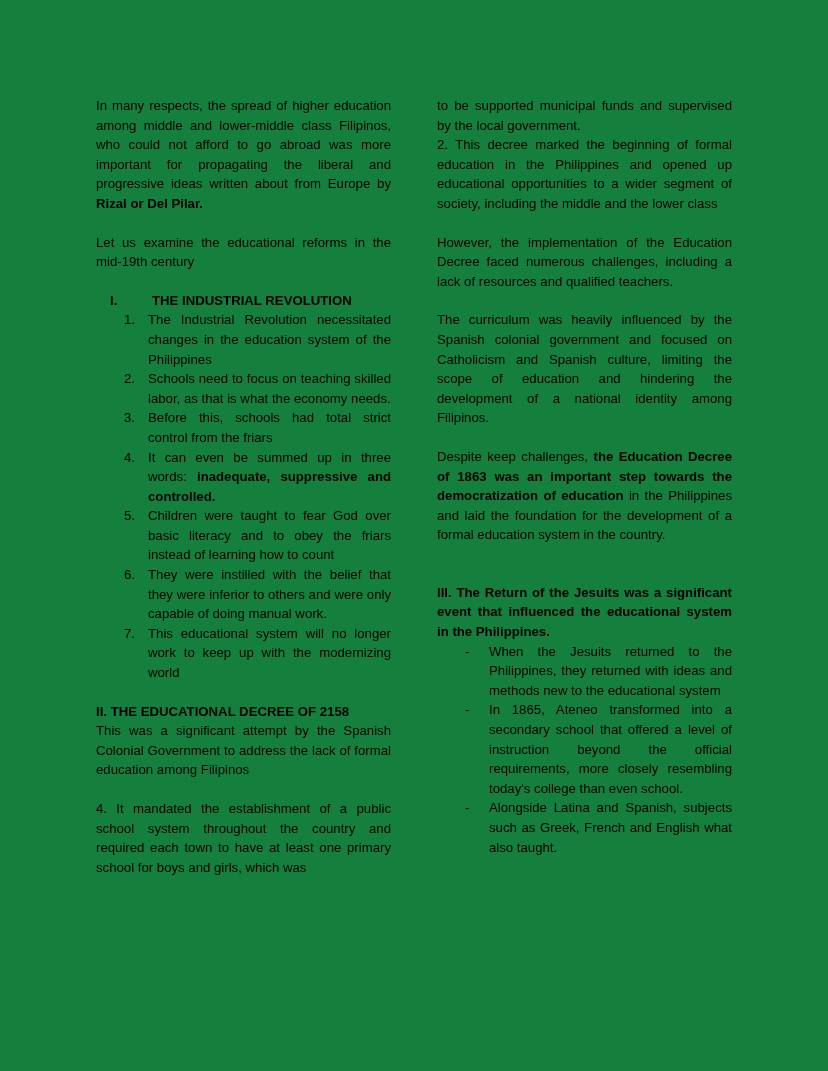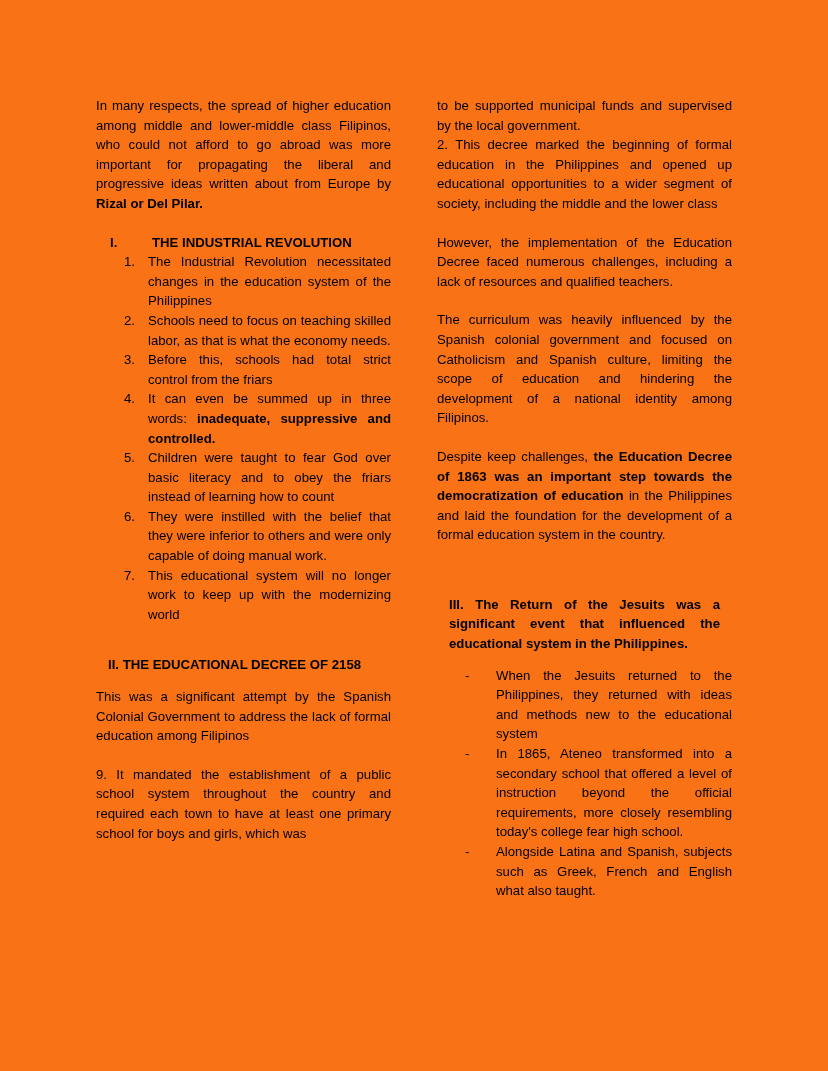--- a/index.html
+++ b/index.html
@@ -13,21 +13,21 @@
     height: 1071px;
     font-family: "Liberation Sans", sans-serif;
     color: #000000;
     position: relative;
     overflow: hidden;
   }
   .page {
     width: 828px;
     height: 1071px;
     padding: 96px 96px 0 96px;
-    background: #f97316;
+    background: #15803d;
   }
   .columns {
     display: flex;
     gap: 46px;
     align-items: flex-start;
   }
   .col {
     width: 295px;
   }
   p, li {
@@ -91,41 +91,41 @@
     display: flex;
     margin-left: 28px;
   }
   ul.dashlist > li .marker {
     width: 24px;
     flex: none;
   }
   ul.dashlist > li .body {
     flex: 1;
     text-align: justify;
-    margin-left: 7px;
   }
 
   .head-block {
     font-size: 13.2px;
     line-height: 19.6px;
     font-weight: bold;
     text-align: justify;
-    margin: 12px;
+    margin: 0;
   }
 </style>
 </head>
 <body>
 
 <div class="page">
   <div class="columns">
 
     <div class="col">
 
       <p class="para"><span>In many respects, the spread of higher education among middle and lower-middle class Filipinos, who could not afford to go abroad was more important for propagating the liberal and progressive ideas written about from Europe by </span><span class="bold">Rizal or Del Pilar.</span></p>
 
+      <p class="para">Let us examine the educational reforms in the mid-19th century</p>
 
       <div class="roman-head">
         <span class="num">I.</span>
         <span class="txt">THE INDUSTRIAL REVOLUTION</span>
       </div>
 
       <ol class="numlist">
         <li>
           <span class="marker">1.</span>
           <span class="body">The Industrial Revolution necessitated changes in the education system of the Philippines</span>
@@ -156,21 +156,21 @@
         </li>
       </ol>
 
       <div class="spacer-sm"></div>
 
       <p class="head-block">II. THE EDUCATIONAL DECREE OF 2158</p>
       <p class="tight">This was a significant attempt by the Spanish Colonial Government to address the lack of formal education among Filipinos</p>
 
       <div class="spacer-sm"></div>
 
-      <p class="tight">9. It mandated the establishment of a public school system throughout the country and required each town to have at least one primary school for boys and girls, which was</p>
+      <p class="tight">4. It mandated the establishment of a public school system throughout the country and required each town to have at least one primary school for boys and girls, which was</p>
     </div>
 
     <div class="col">
 
       <p class="tight">to be supported municipal funds and supervised by the local government.</p>
       <p class="para">2. This decree marked the beginning of formal education in the Philippines and opened up educational opportunities to a wider segment of society, including the middle and the lower class</p>
       <p class="para">However, the implementation of the Education Decree faced numerous challenges, including a lack of resources and qualified teachers.</p>
       <p class="para">The curriculum was heavily influenced by the Spanish colonial government and focused on Catholicism and Spanish culture, limiting the scope of education and hindering the development of a national identity among Filipinos.</p>
 
       <p class="para"><span>Despite keep challenges, </span><span class="bold">the Education Decree of 1863 was an important step towards the democratization of education</span><span> in the Philippines and laid the foundation for the development of a formal education system in the country.</span></p>
@@ -179,21 +179,21 @@
 
       <p class="head-block">III. The Return of the Jesuits was a significant event that influenced the educational system in the Philippines.</p>
 
       <ul class="dashlist">
         <li>
           <span class="marker">-</span>
           <span class="body">When the Jesuits returned to the Philippines, they returned with ideas and methods new to the educational system</span>
         </li>
         <li>
           <span class="marker">-</span>
-          <span class="body">In 1865, Ateneo transformed into a secondary school that offered a level of instruction beyond the official requirements, more closely resembling today's college fear high school.</span>
+          <span class="body">In 1865, Ateneo transformed into a secondary school that offered a level of instruction beyond the official requirements, more closely resembling today's college than even school.</span>
         </li>
         <li>
           <span class="marker">-</span>
           <span class="body">Alongside Latina and Spanish, subjects such as Greek, French and English what also taught.</span>
         </li>
       </ul>
     </div>
 
   </div>
 </div>

